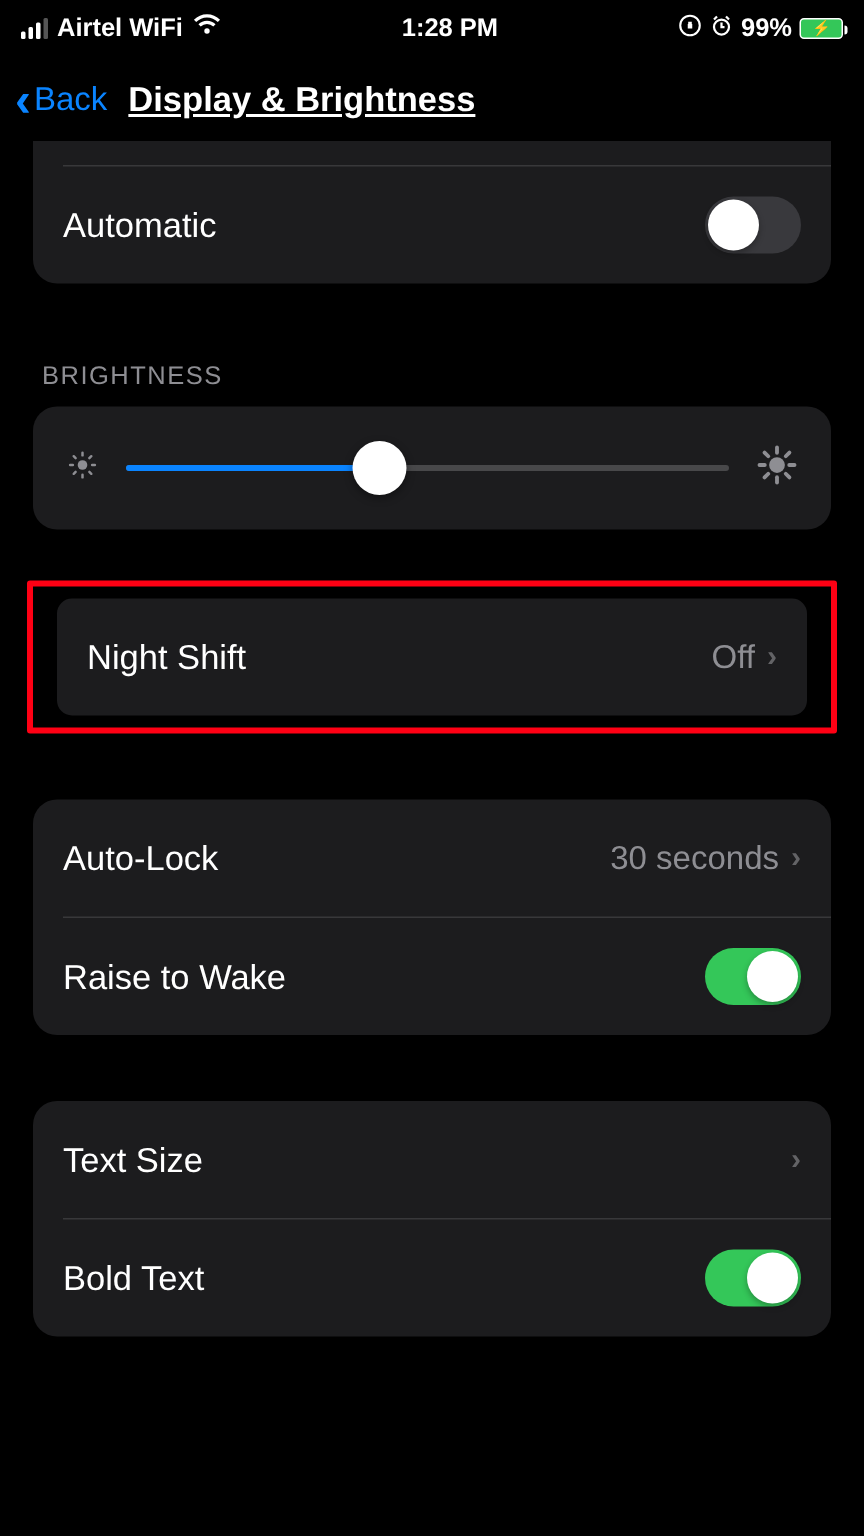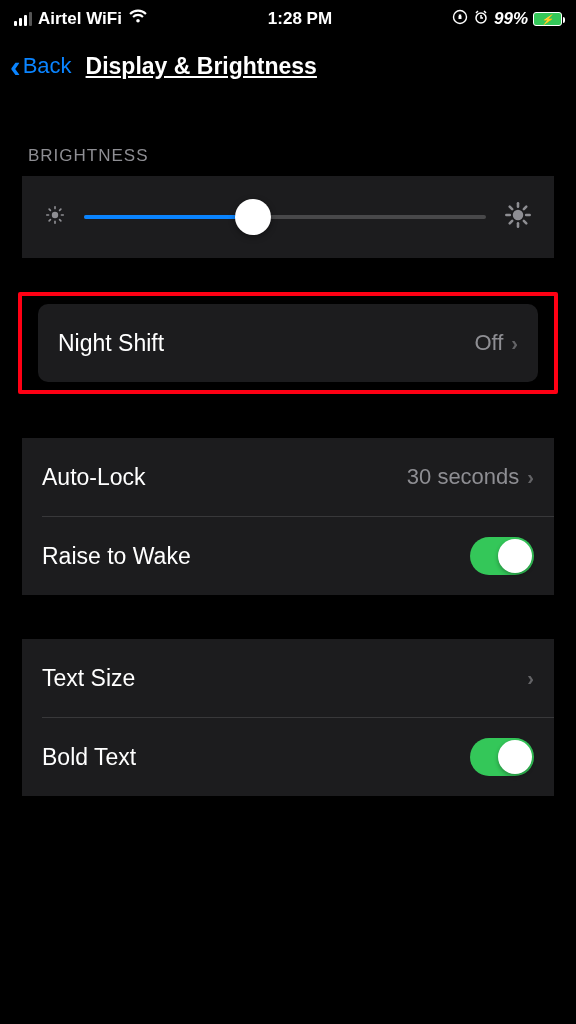--- a/index.html
+++ b/index.html
@@ -14,21 +14,21 @@
     .status-bar {
       height: 38px;
       display: flex;
       justify-content: space-between;
       align-items: center;
       padding: 0 14px;
       font-size: 17px;
       font-weight: 600;
     }
     .status-left { display: flex; align-items: center; gap: 6px; }
-    .status-right { display: flex; align-items: center; gap: 5px; font-style: italic; }
+    .status-right { display: flex; align-items: center; gap: 5px; }
     .signal { display: flex; align-items: flex-end; gap: 2px; }
     .signal-bar { width: 3px; background: #fff; border-radius: 1px; }
     .signal-bar:nth-child(1){height:5px;}
     .signal-bar:nth-child(2){height:8px;}
     .signal-bar:nth-child(3){height:11px;}
     .signal-bar:nth-child(4){height:14px;background:#555;}
     .wifi-icon { font-size: 17px; }
     .battery {
       width: 29px; height: 14px; border: 1px solid #fff; border-radius: 3px;
       position: relative; display: flex; align-items: center;
@@ -62,21 +62,21 @@
     .nav-title {
       font-size: 23px;
       font-weight: 700;
       color: #fff;
       margin-left: 14px;
       text-decoration: underline;
     }
     .content { padding: 0 22px; }
     .group {
       background: #1c1c1e;
-      border-radius: 0;
+      border-radius: 16px;
       overflow: hidden;
     }
     .group-top-cut {
       border-top-left-radius: 0;
       border-top-right-radius: 0;
     }
     .row {
       min-height: 78px;
       display: flex;
       align-items: center;
@@ -221,20 +221,30 @@
 <div class="nav-header">
   <div class="back-btn">
     <span class="chevron-back">‹</span>
     <span>Back</span>
   </div>
   <div class="nav-title">Display &amp; Brightness</div>
 </div>
 
 <div class="content">
 
+  <div class="group group-top-cut">
+    <div style="height:16px;"></div>
+    <div class="divider"></div>
+    <div class="row">
+      <span class="row-label">Automatic</span>
+      <div class="toggle toggle-off">
+        <div class="knob"></div>
+      </div>
+    </div>
+  </div>
 
   <div class="spacer"></div>
 
   <div class="section-header">BRIGHTNESS</div>
   <div class="group">
     <div class="slider-row">
       <span class="sun-small">
         <svg width="22" height="22" viewBox="0 0 24 24">
             <circle cx="12" cy="12" r="3.5" fill="#8e8e93"></circle>
             <g stroke="#8e8e93" stroke-width="1.8" stroke-linecap="round">

